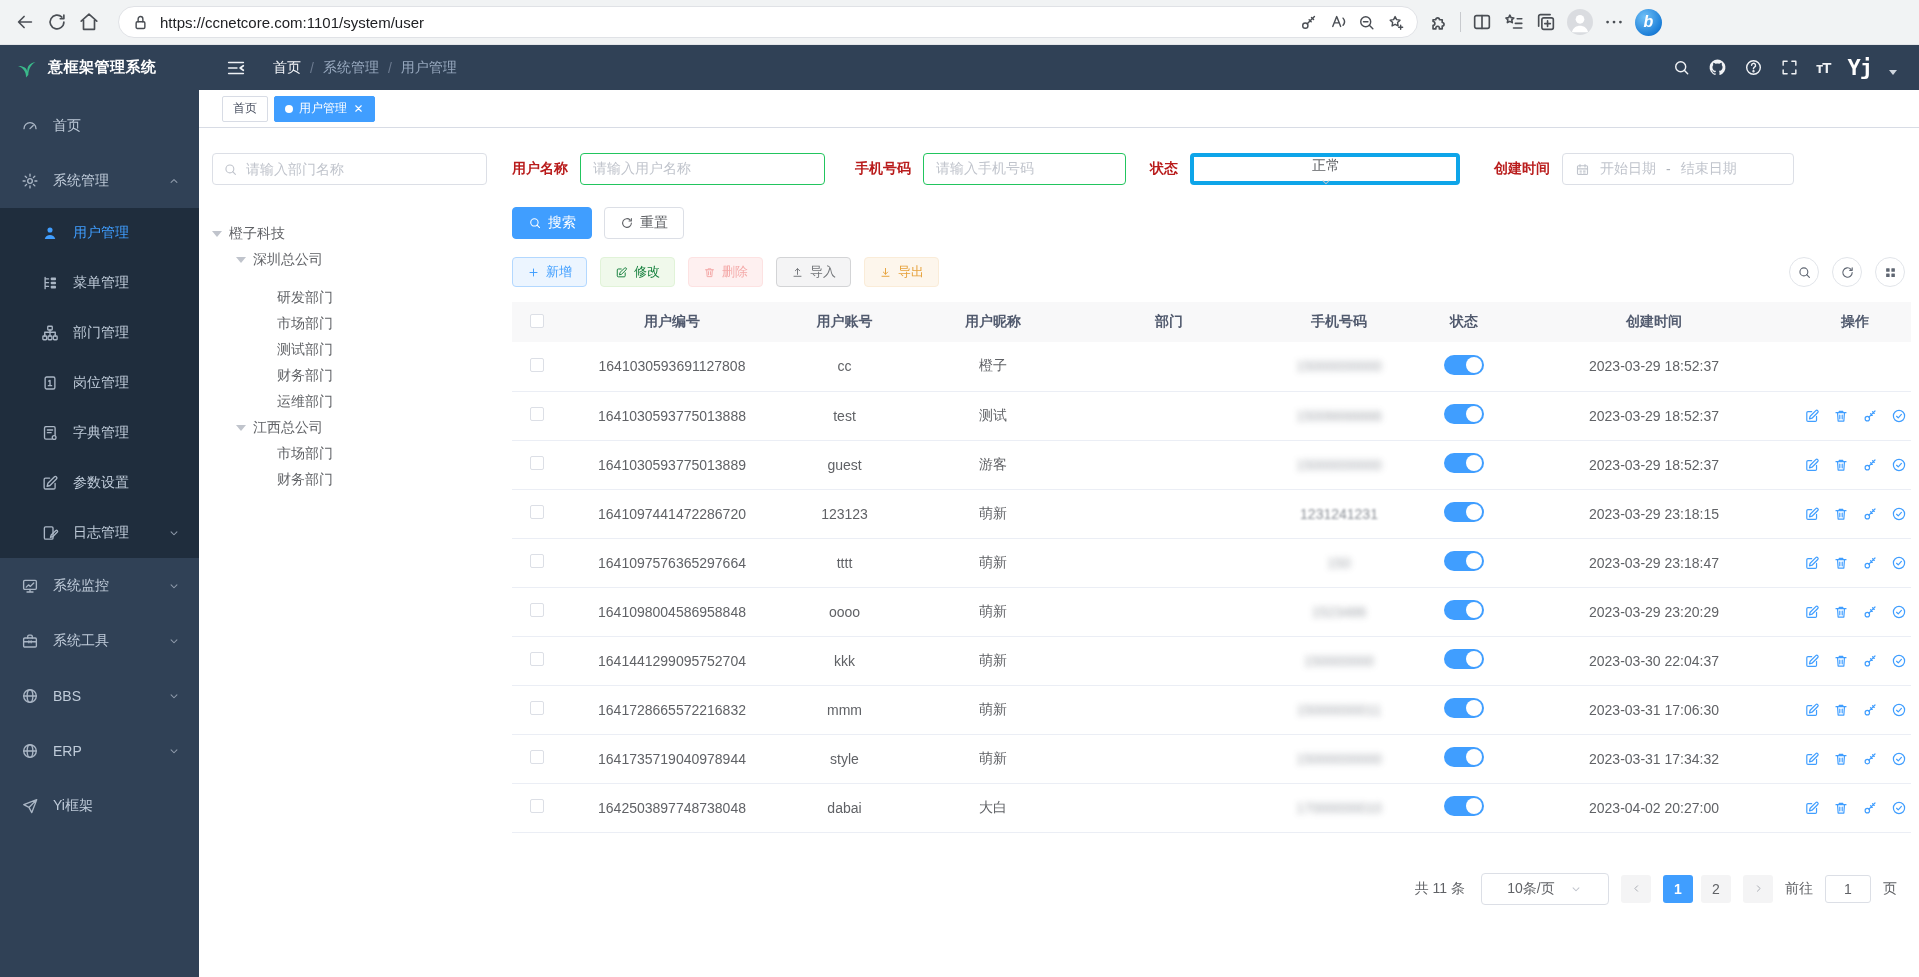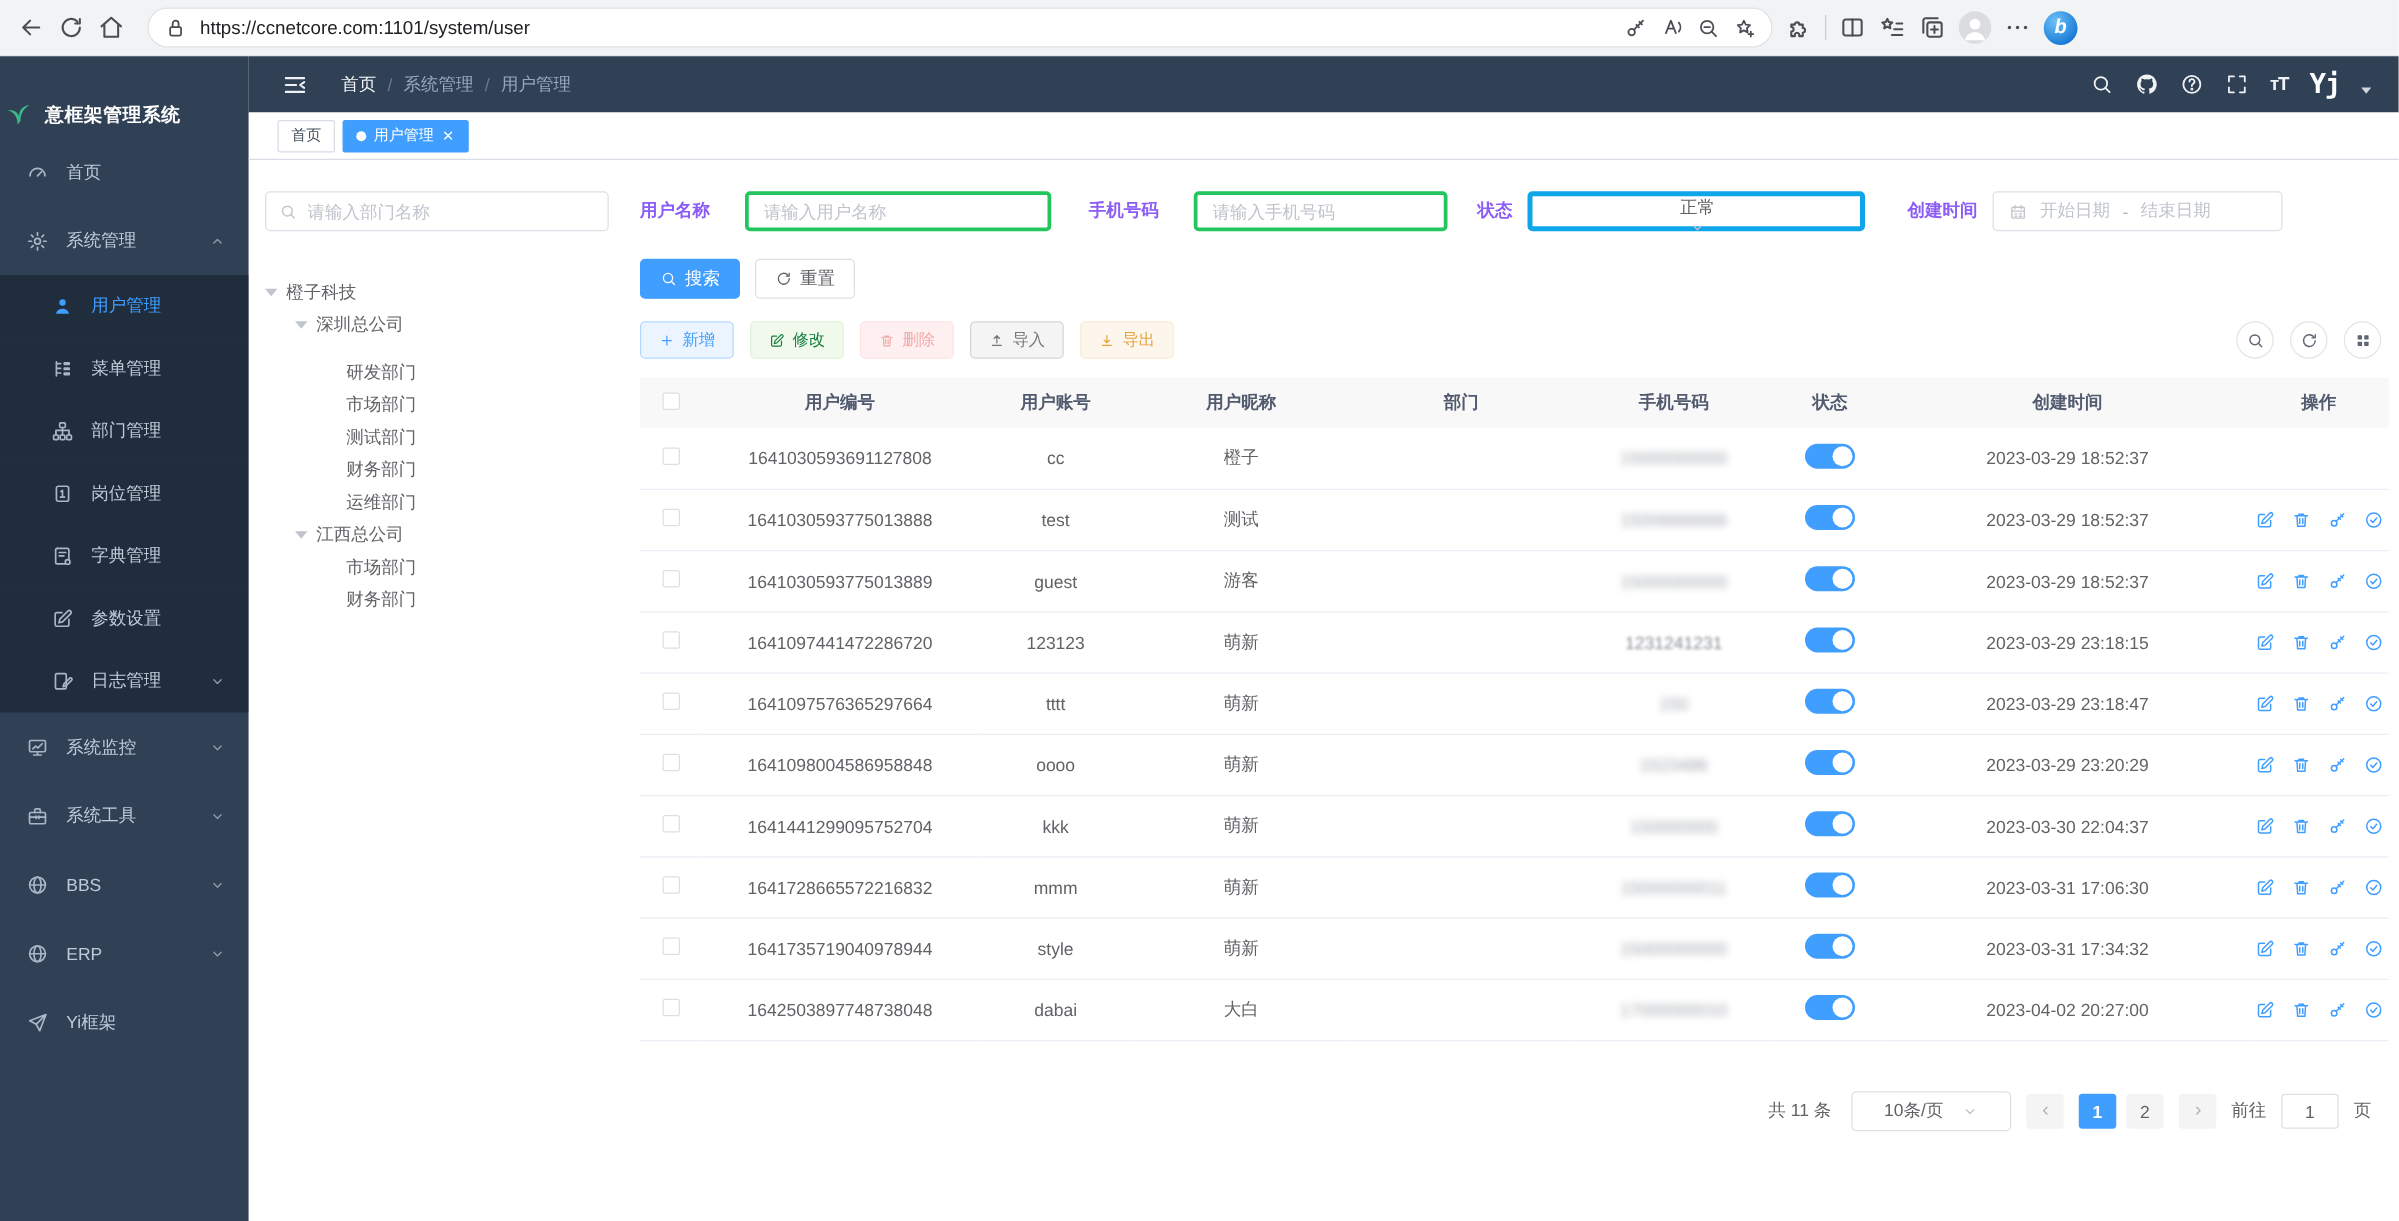--- a/index.html
+++ b/index.html
@@ -23,21 +23,21 @@
     overflow:hidden; flex:none; }
   .copilot { width:27px; height:27px; border-radius:50%;
     background:radial-gradient(circle at 35% 30%, #6fc0f7, #1d7fd8 70%, #0f5cb5);
     color:#fff; display:flex; align-items:center; justify-content:center;
     font-weight:bold; font-style:italic; font-size:16px; flex:none; }
   .copilot::before { content:'b'; }
 
   
   .app { flex:1; display:flex; min-height:0; }
   .sidebar { width:199px; background:#304156; flex:none; display:flex; flex-direction:column; }
-  .logo-row { height:45px; display:flex; align-items:flex-end; gap:10px; padding:0 2px; flex:none;margin-top:12px; }
+  .logo-row { height:45px; display:flex; align-items:center; gap:10px; padding:0 14px; flex:none; }
   .logo-icon { width:24px; height:24px; color:#3ab98a; }
   .logo-title { color:#fff; font-size:15px; font-weight:bold; letter-spacing:.5px; }
   .side-nav { flex:1; overflow:hidden; padding-top:8px; }
   .menu-item { height:55px; display:flex; align-items:center; padding:0 18px 0 21px; gap:14px;
     color:#bfcbd9; font-size:14px; cursor:pointer; }
   .menu-item .mi-icon { width:18px; height:18px; flex:none; color:#aab6c5; }
   .menu-item .mi-label { flex:1; }
   .menu-item .mi-chevron { width:14px; height:14px; color:#8f9bab; }
   .menu-item.sub { background:#1f2d3d; height:50px; padding-left:41px; }
   .menu-item.active { color:#409eff; }
@@ -78,23 +78,23 @@
     font-family:inherit; background:transparent; }
   .seed-input input::placeholder { color:#c0c4cc; }
   .tree { margin-top:36px; font-size:14px; color:#606266; }
   .tree-node { height:26px; display:flex; align-items:center; gap:7px; cursor:pointer; }
   .tree-caret { width:0; height:0; border-left:5px solid transparent; border-right:5px solid transparent;
     border-top:6px solid #c0c4cc; flex:none; }
   .tree-caret.blank { border:none; width:10px; }
 
   .right-panel { flex:1; min-width:0; display:flex; flex-direction:column; }
   .filter-row { display:flex; align-items:center; flex:none; }
-  .f-label { font-size:14px; font-weight:bold; color:#8b5cf6; margin-right:12px; white-space:nowrap; }
-  .f-input { height:32px; border:3px solid #22c55e; border-radius:4px; padding:0 12px; font-size:14px;
-    color:#606266; font-family:Liberation Sans, sans-serif; outline:none;margin-left:16px; }
+  .f-label { font-size:14px; font-weight:bold; color:#b91c1c; margin-right:12px; white-space:nowrap; }
+  .f-input { height:32px; border:1px solid #22c55e; border-radius:4px; padding:0 12px; font-size:14px;
+    color:#606266; font-family:Liberation Mono, monospace; outline:none; }
   .f-input::placeholder { color:#c0c4cc; }
   .f-select { height:32px; border:4px solid #0ea5e9; border-radius:4px; display:flex; align-items:center;
     padding:0 10px 0 12px; font-size:14px; color:#606266; cursor:pointer;flex-direction:column; }
   .f-select .sel-text { flex:1; }
   .f-select .sel-caret { width:14px; height:14px; color:#c0c4cc; }
   .f-date { height:32px; border:1px solid #dcdfe6; border-radius:4px; display:flex; align-items:center;
     gap:10px; padding:0 12px; font-size:14px; color:#c0c4cc; cursor:pointer; }
   .f-date .cal-icon { width:15px; height:15px; color:#c0c4cc; }
   .f-date .d-sep { color:#aeb3bb; }
 

